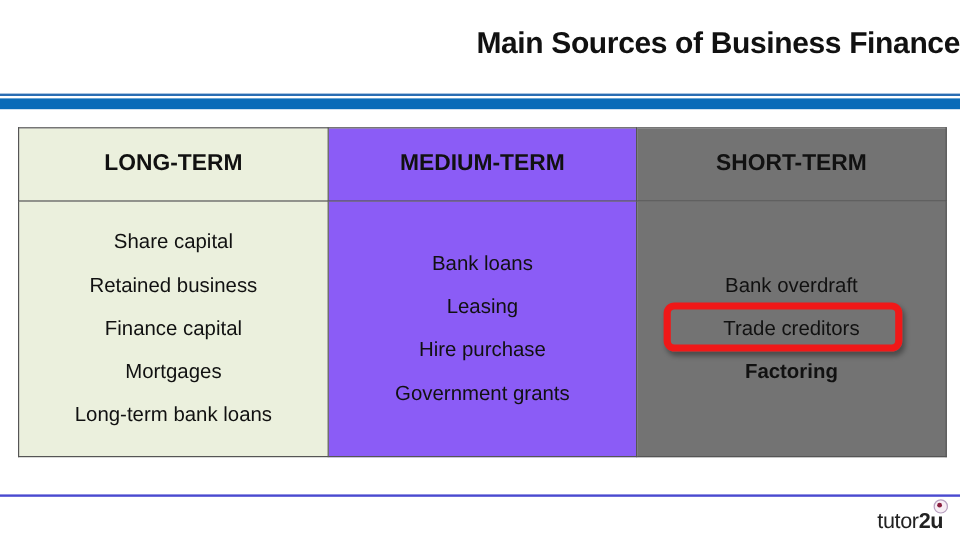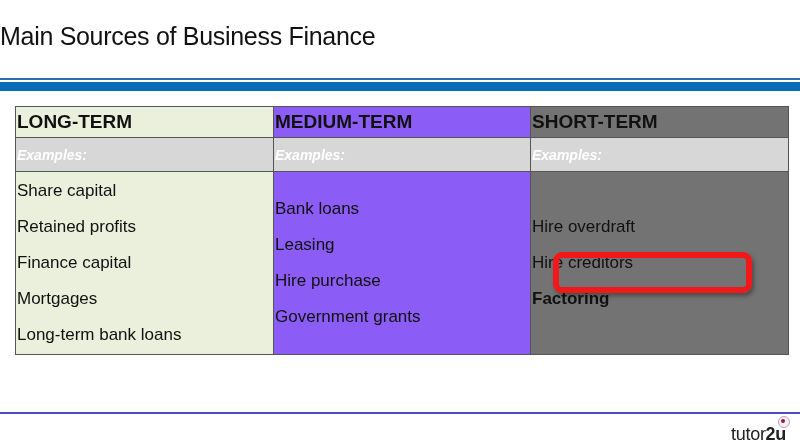--- a/index.html
+++ b/index.html
@@ -1,30 +1,30 @@
 <!DOCTYPE html>
 <html><head>
   <meta charset="utf-8">
   <style>
     html, body { margin: 0; padding: 0; }
     body {
       width: 800px; height: 448px; background: #ffffff; position: relative; overflow: hidden;
       font-family: "Liberation Sans", sans-serif; color: #111;
     }
     .title {
-      position: absolute; left: 0; top: 22px; width: 800px; text-align: left;
-      font-size: 25px; font-weight: normal; letter-spacing: -0.3px;
+      position: absolute; left: 0; top: 22px; width: 800px; text-align: right;
+      font-size: 25px; font-weight: bold; letter-spacing: -0.3px;
     }
     .rule-thin { position: absolute; left: 0; top: 78px; width: 800px; height: 2px; background: #2a6db3; }
     .rule-thick { position: absolute; left: 0; top: 82px; width: 800px; height: 9px; background: #0a6bb8; }
     table.grid {
       position: absolute; left: 15px; top: 106px; width: 773px; border-collapse: collapse;
       table-layout: fixed;
     }
-    table.grid td { border: 1.5px solid #555; text-align: left; padding: 1px; }
+    table.grid td { border: 1.5px solid #555; text-align: center; padding: 16px; }
     .hdr td { height: 28px; font-size: 19px; font-weight: bold; }
     .desc td { height: 51px; font-size: 14.5px; font-style: italic; background: #f2f2f2; line-height: 23px; }
     .ex td { height: 31px; background: #d7d7d7; color: #fff; font-weight: bold; font-style: italic; font-size: 14px; }
     .items td { height: 177px; vertical-align: middle; }
     .c-long { background: #ebf0dd; }
     .c-med { background: #8b5cf6; }
     .c-short { background: #737373; }
     .item { font-size: 17px; line-height: 36px; }
     .item.bold { font-weight: bold; }
     .highlight {
@@ -57,42 +57,37 @@
       <col style="width:258px">
       <col style="width:257px">
       <col style="width:258px">
     </colgroup>
   <tbody>
       <tr class="hdr">
     <td class="c-long">LONG-TERM</td>
     <td class="c-med">MEDIUM-TERM</td>
     <td class="c-short">SHORT-TERM</td>
   </tr>
-  <tr class="ex">
-    <td>Examples:</td>
-    <td>Examples:</td>
-    <td>Examples:</td>
-  </tr>
   <tr class="items">
     <td class="c-long">
       <div class="item">Share capital</div>
-      <div class="item">Retained profits</div>
+      <div class="item">Retained business</div>
       <div class="item">Finance capital</div>
       <div class="item">Mortgages</div>
       <div class="item">Long-term bank loans</div>
     </td>
     <td class="c-med">
       <div class="item">Bank loans</div>
       <div class="item">Leasing</div>
       <div class="item">Hire purchase</div>
       <div class="item">Government grants</div>
     </td>
     <td class="c-short">
-      <div class="item">Hire overdraft</div>
-      <div class="item">Hire creditors</div>
+      <div class="item">Bank overdraft</div>
+      <div class="item">Trade creditors</div>
       <div class="item bold">Factoring</div>
     </td>
   </tr>
 </tbody>
   </table>
 
 <div class="highlight"></div>
 
 <div class="rule-bottom"></div>
 <div class="logo"><span>tutor</span><b>2u</b></div>

